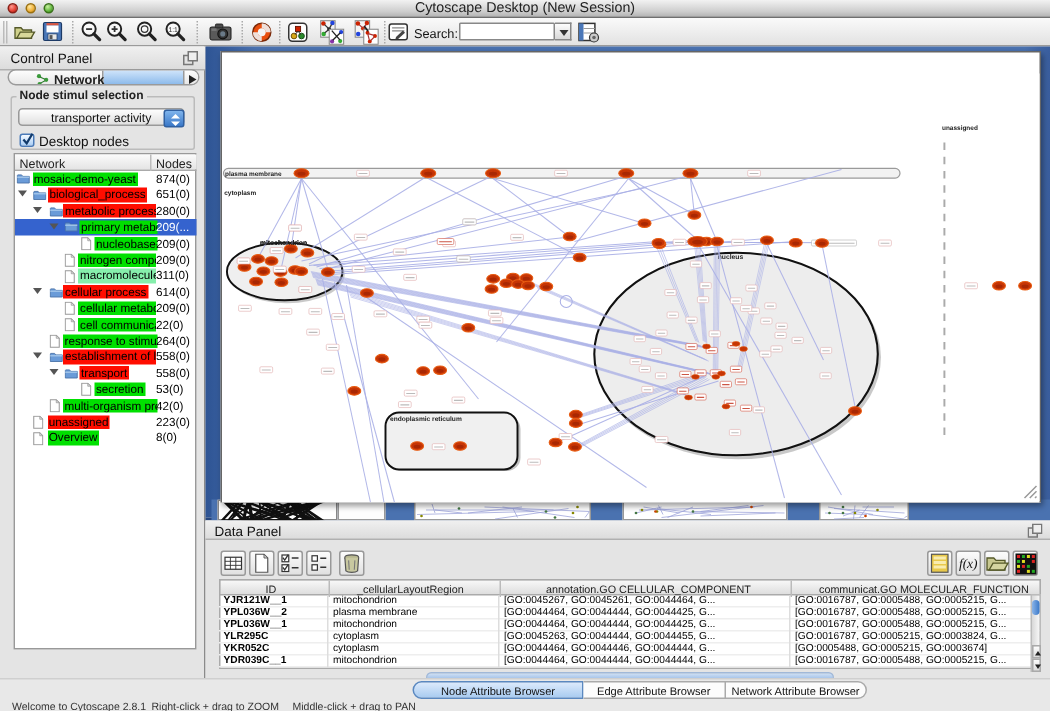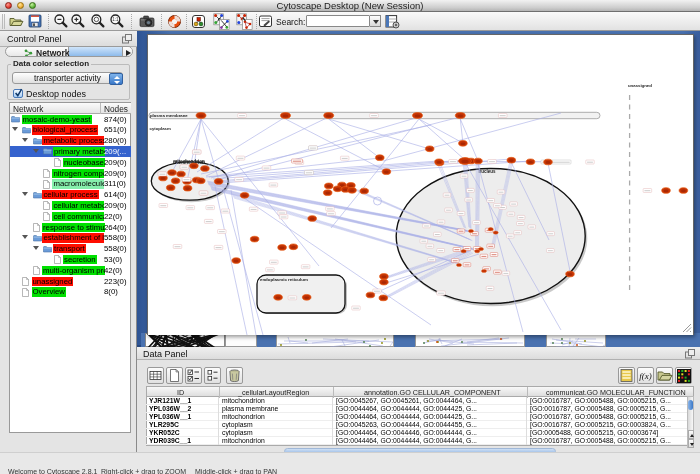--- a/index.html
+++ b/index.html
@@ -139,21 +139,21 @@
         <circle cx="2" cy="1.8" r="1.4" fill="#3a9a3a"></circle>
         <circle cx="6.8" cy="4.2" r="1.4" fill="#3a9a3a"></circle>
         <circle cx="2.4" cy="7" r="1.4" fill="#3a9a3a"></circle>
         <path d="M2.6 2.4 L6 3.8 M6 4.8 L3 6.4" stroke="#2a7a2a" stroke-width="0.7"></path>
       </svg>
     <div class="abs" style="left:116px;top:0;width:12px;height:11px;border-left:1px solid #9a9a9a;background:linear-gradient(#fdfdfd,#e4e4e4);"></div>
     <div class="abs" style="left:120px;top:2.5px;width:0;height:0;border-top:3px solid transparent;border-bottom:3px solid transparent;border-left:5px solid #222;"></div>
   </div>
 
   <div class="abs" style="left:7px;top:33px;width:123px;height:36px;border:1px solid #bbb;border-radius:2px;">
-    <span class="abs" style="left:3px;top:-6px;background:#e4e4e4;padding:0 2px;font-size:8px;font-weight:bold;color:#222;">Data color selection</span>
+    <span class="abs" style="left:3px;top:-6px;background:#e4e4e4;padding:0 2px;font-size:8px;font-weight:bold;color:#222;">Node stimul selection</span>
   </div>
   <div class="abs" style="left:12px;top:41px;width:111px;height:12px;background:linear-gradient(#fefefe,#e0e0e0);border:1px solid #999;border-radius:3px;">
     <span class="abs" style="left:21px;top:1px;font-size:8.2px;color:#111;">transporter activity</span>
     <div class="abs" style="left:96px;top:0;width:14px;height:11.5px;background:linear-gradient(#7fb4ec,#3a78c8);border-radius:2px;border:0.5px solid #3060a0;">
       <div class="abs" style="left:4px;top:2px;width:0;height:0;border-left:3px solid transparent;border-right:3px solid transparent;border-bottom:3.5px solid #fff;"></div>
       <div class="abs" style="left:4px;top:6.5px;width:0;height:0;border-left:3px solid transparent;border-right:3px solid transparent;border-top:3.5px solid #fff;"></div>
     </div>
   </div>
   <div class="abs" style="left:13px;top:57.5px;width:9.5px;height:9.5px;background:linear-gradient(#f4f9ff,#a8cef6);border:1px solid #4a7ab8;border-radius:2px;">
     <svg width="9" height="10" viewBox="0 0 9 10" style="position:absolute;left:0px;top:-2px;">
@@ -1121,13 +1121,18 @@
       <div style="position:absolute;left:1px;top:2.5px;width:0;height:0;border-left:2px solid transparent;border-right:2px solid transparent;border-top:3px solid #222;"></div>
     </div>
 </div>
 
 <div class="abs" style="left:284px;top:448px;width:272px;height:7px;border-radius:3.5px;background:linear-gradient(#cfe0f4,#8fb4e4);border:1px solid #a0b8d8;"></div>
 
 <div class="abs" style="left:0;top:452px;width:700px;height:22px;background:#e8e8e8;border-top:1px solid #cfcfcf;">
   <span class="abs" style="left:8px;top:14.5px;font-size:7px;color:#333;">Welcome to Cytoscape 2.8.1</span>
   <span class="abs" style="left:101px;top:14.5px;font-size:7px;color:#333;">Right-click + drag to ZOOM</span>
   <span class="abs" style="left:195px;top:14.5px;font-size:7px;color:#333;">Middle-click + drag to PAN</span>
+  <div class="abs" style="left:275px;top:1px;height:12px;display:flex;">
+    <div style="height:12px;line-height:12px;padding:0 18px;font-size:7.4px;color:#111;background:linear-gradient(#dceafc,#a8cbf0);border:1px solid #5a88c0;border-radius:6px 0 0 6px;">Node Attribute Browser</div>
+    <div style="height:12px;line-height:12px;padding:0 9px;font-size:7.4px;color:#111;background:#fcfcfc;border:1px solid #aaa;border-left:none;">Edge Attribute Browser</div>
+    <div style="height:12px;line-height:12px;padding:0 4px;font-size:7.4px;color:#111;background:#fcfcfc;border:1px solid #aaa;border-left:none;border-radius:0 6px 6px 0;">Network Attribute Browser</div>
+  </div>
 </div>
 
 </body></html>

